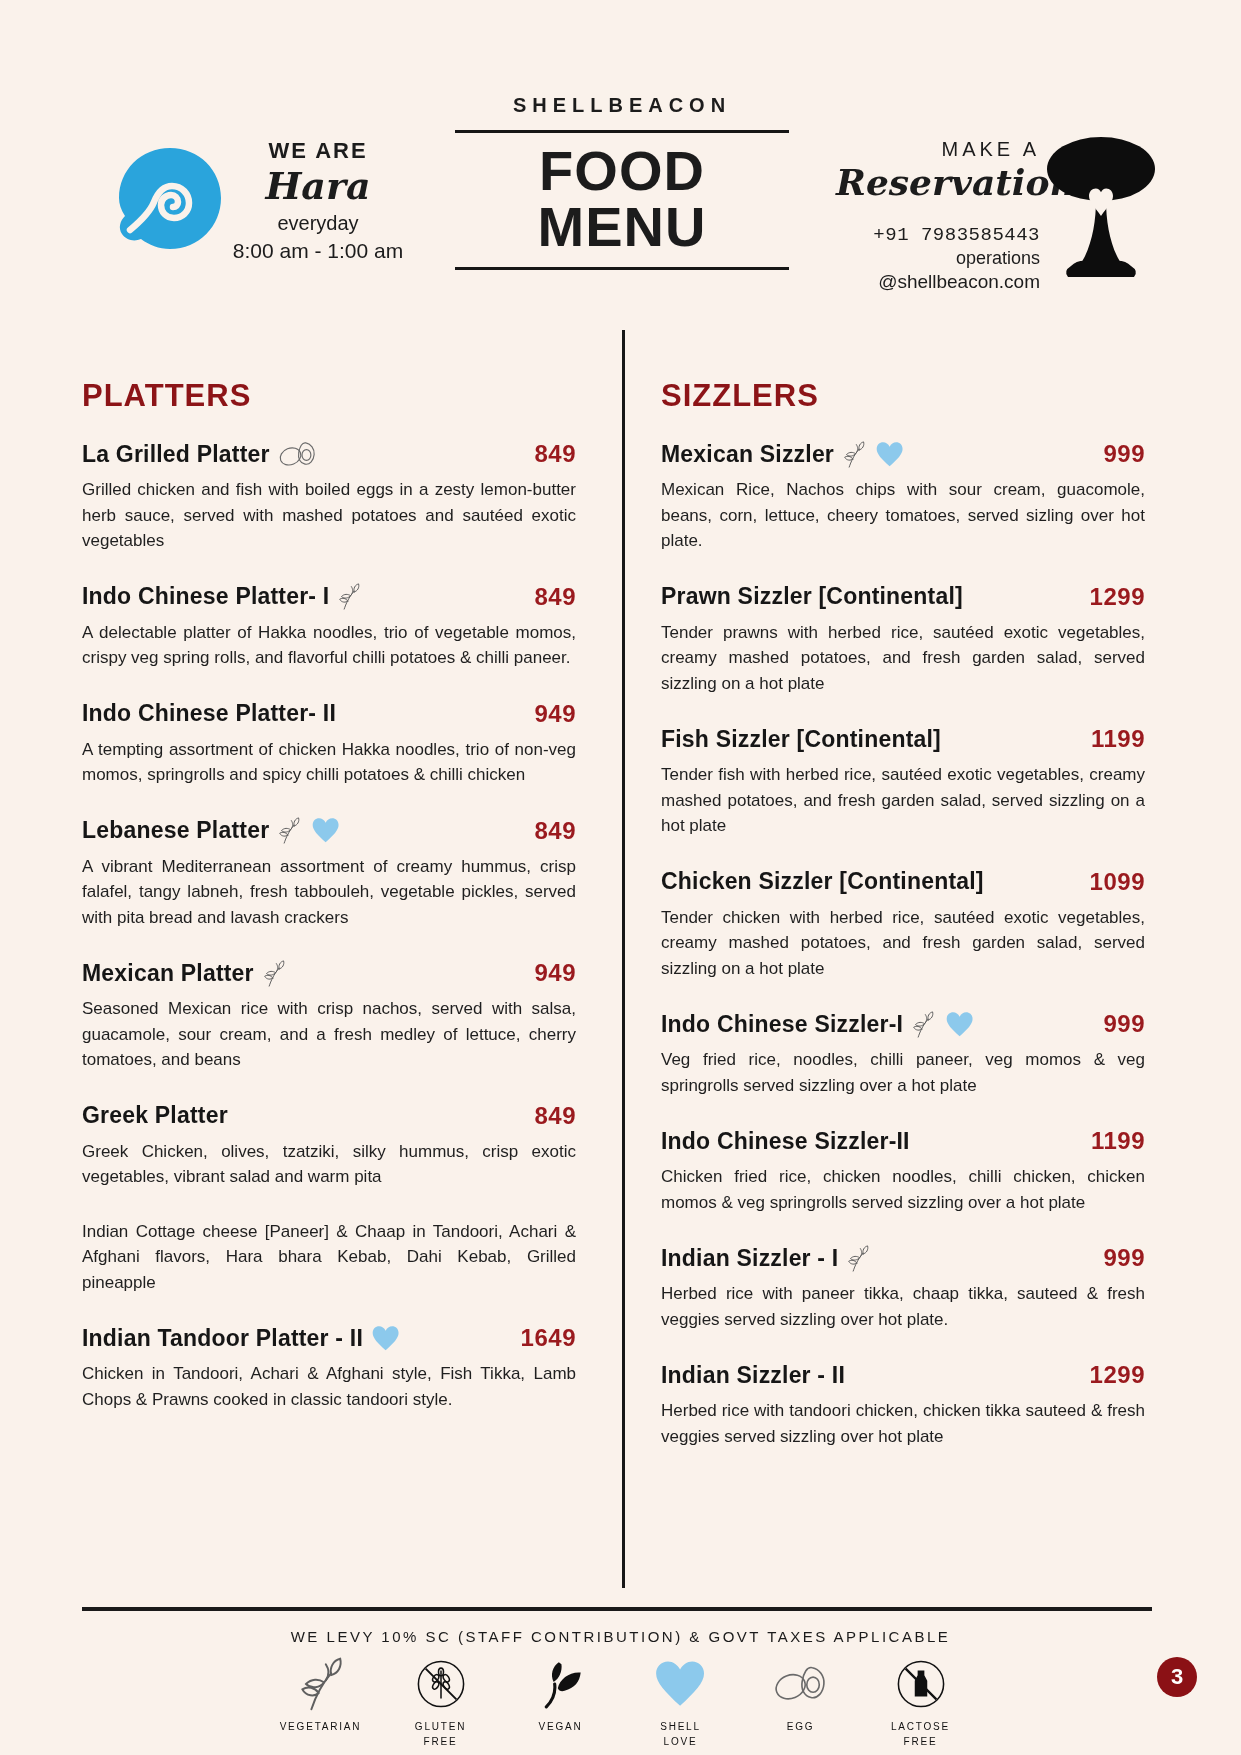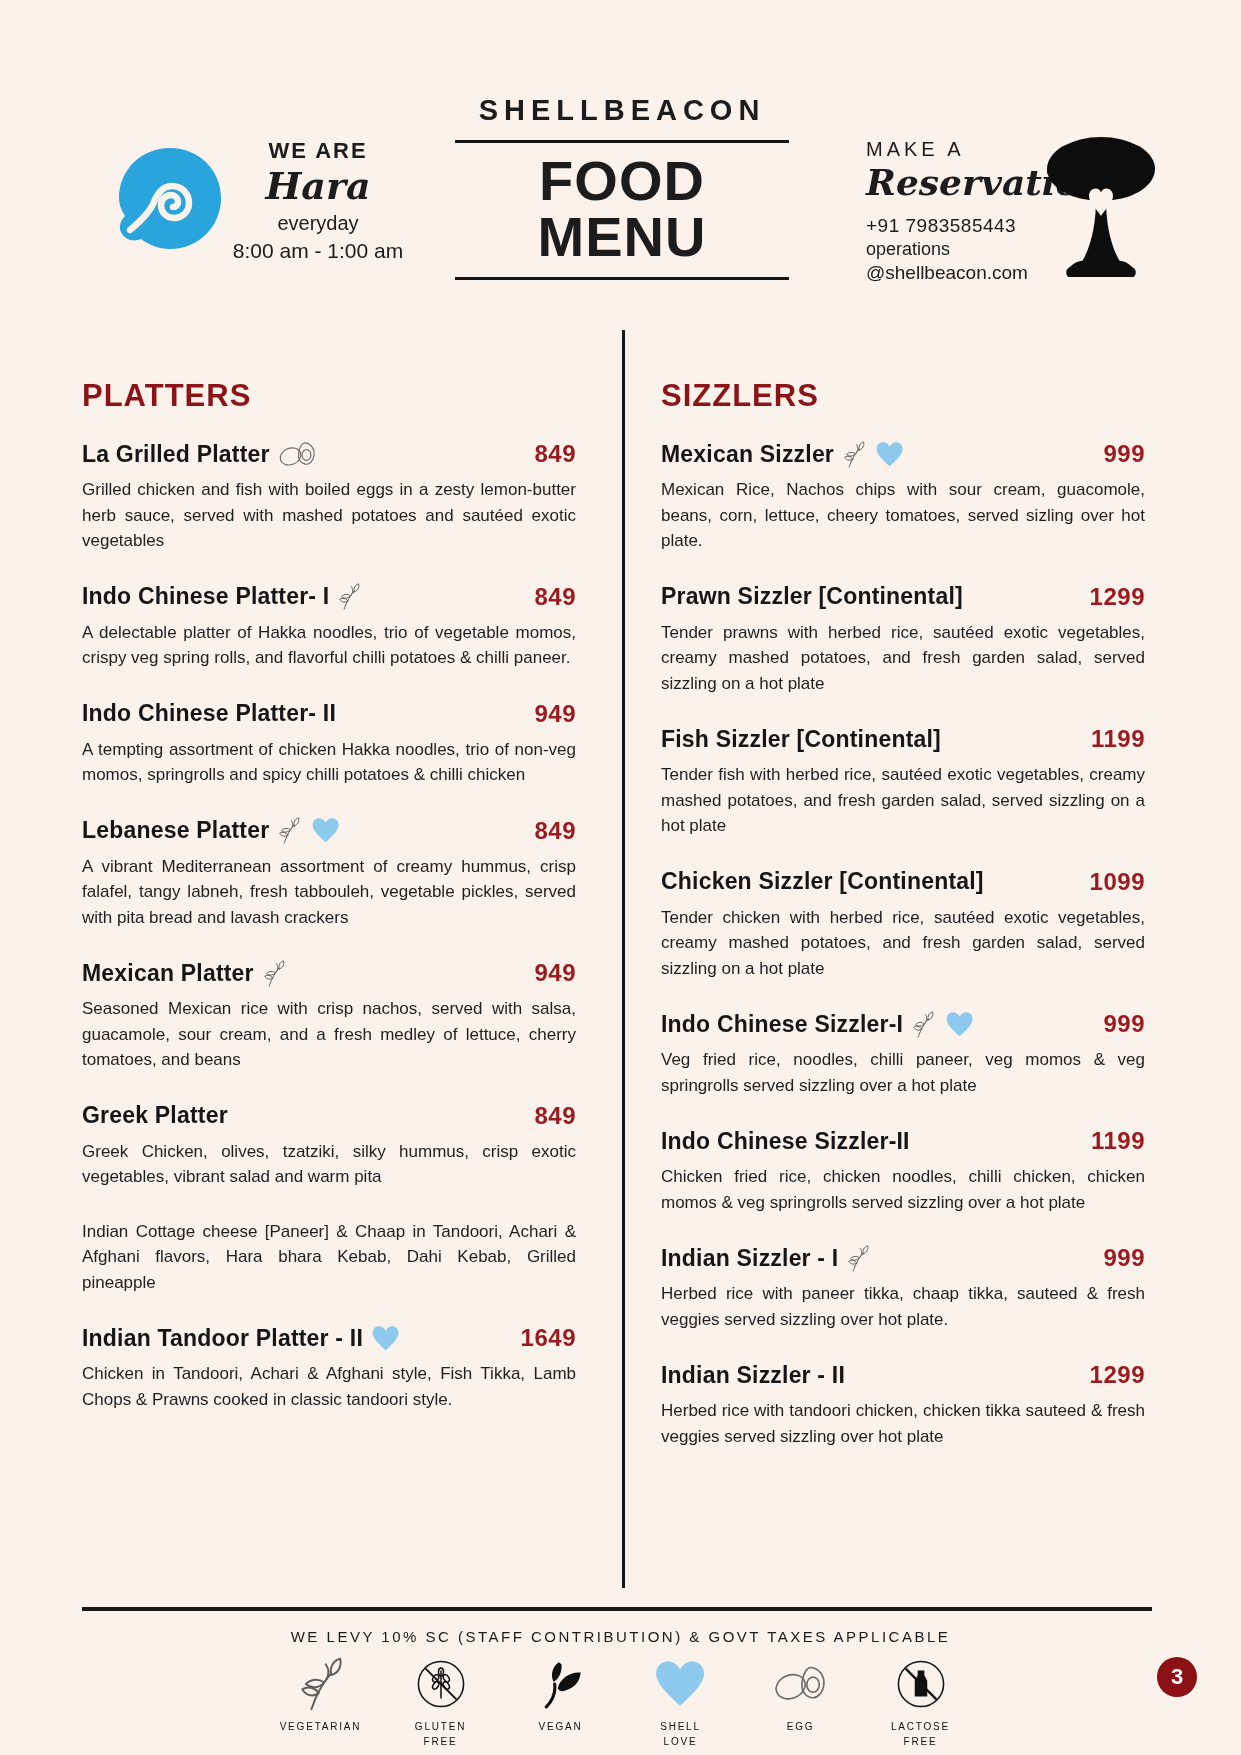--- a/index.html
+++ b/index.html
@@ -16,29 +16,29 @@
   
   .logo { position:absolute; left:112px; top:146px; width:112px; height:108px; }
   .hours { position:absolute; left:218px; top:138px; width:200px; text-align:center; }
   .hours-line1 { font-size:22px; font-weight:700; letter-spacing:2px; }
   .script { font-family:"DejaVu Serif", serif; font-style:italic; font-weight:700; }
   .hours-open { font-size:38px; line-height:1.15; }
   .hours-line3 { font-size:20px; margin-top:4px; }
   .hours-line4 { font-size:21px; margin-top:4px; }
 
   .title-block { position:absolute; left:455px; top:94px; width:334px; text-align:center; }
-  .brand { font-size:29px; font-weight:700; letter-spacing:6px; }
+  .brand { font-size:20px; font-weight:700; letter-spacing:6px; }
   .rule { height:3px; background:#161616; margin:13px 0 10px; }
   .rule.bottom { margin:12px 0 0; }
   .menu-title { font-size:56px; font-weight:700; letter-spacing:1px; line-height:1.0; }
 
-  .resv { position:absolute; left:866px; top:138px; width:204px; text-align:left; }
+  .resv { position:absolute; left:836px; top:138px; width:204px; text-align:right; }
   .resv-line1 { font-size:20px; letter-spacing:4px; font-weight:400; }
   .resv-script { font-size:36px; line-height:1.2; }
-  .resv-phone { font-size:19px; margin-top:11px; letter-spacing:0.5px; }
+  .resv-phone { font-size:19px; margin-top:20px; letter-spacing:0.5px;font-family:Liberation Mono, monospace; }
   .resv-email1 { font-size:18px; margin-top:2px; }
   .resv-email2 { font-size:19px; margin-top:2px; }
 
   .table-icon { position:absolute; left:1043px; top:136px; width:116px; height:150px; }
 
   
   .content { position:absolute; top:330px; left:82px; display:flex; }
   .col { padding-top:48px; }
   .col-left  { width:494px; }
   .col-right { width:484px; }

